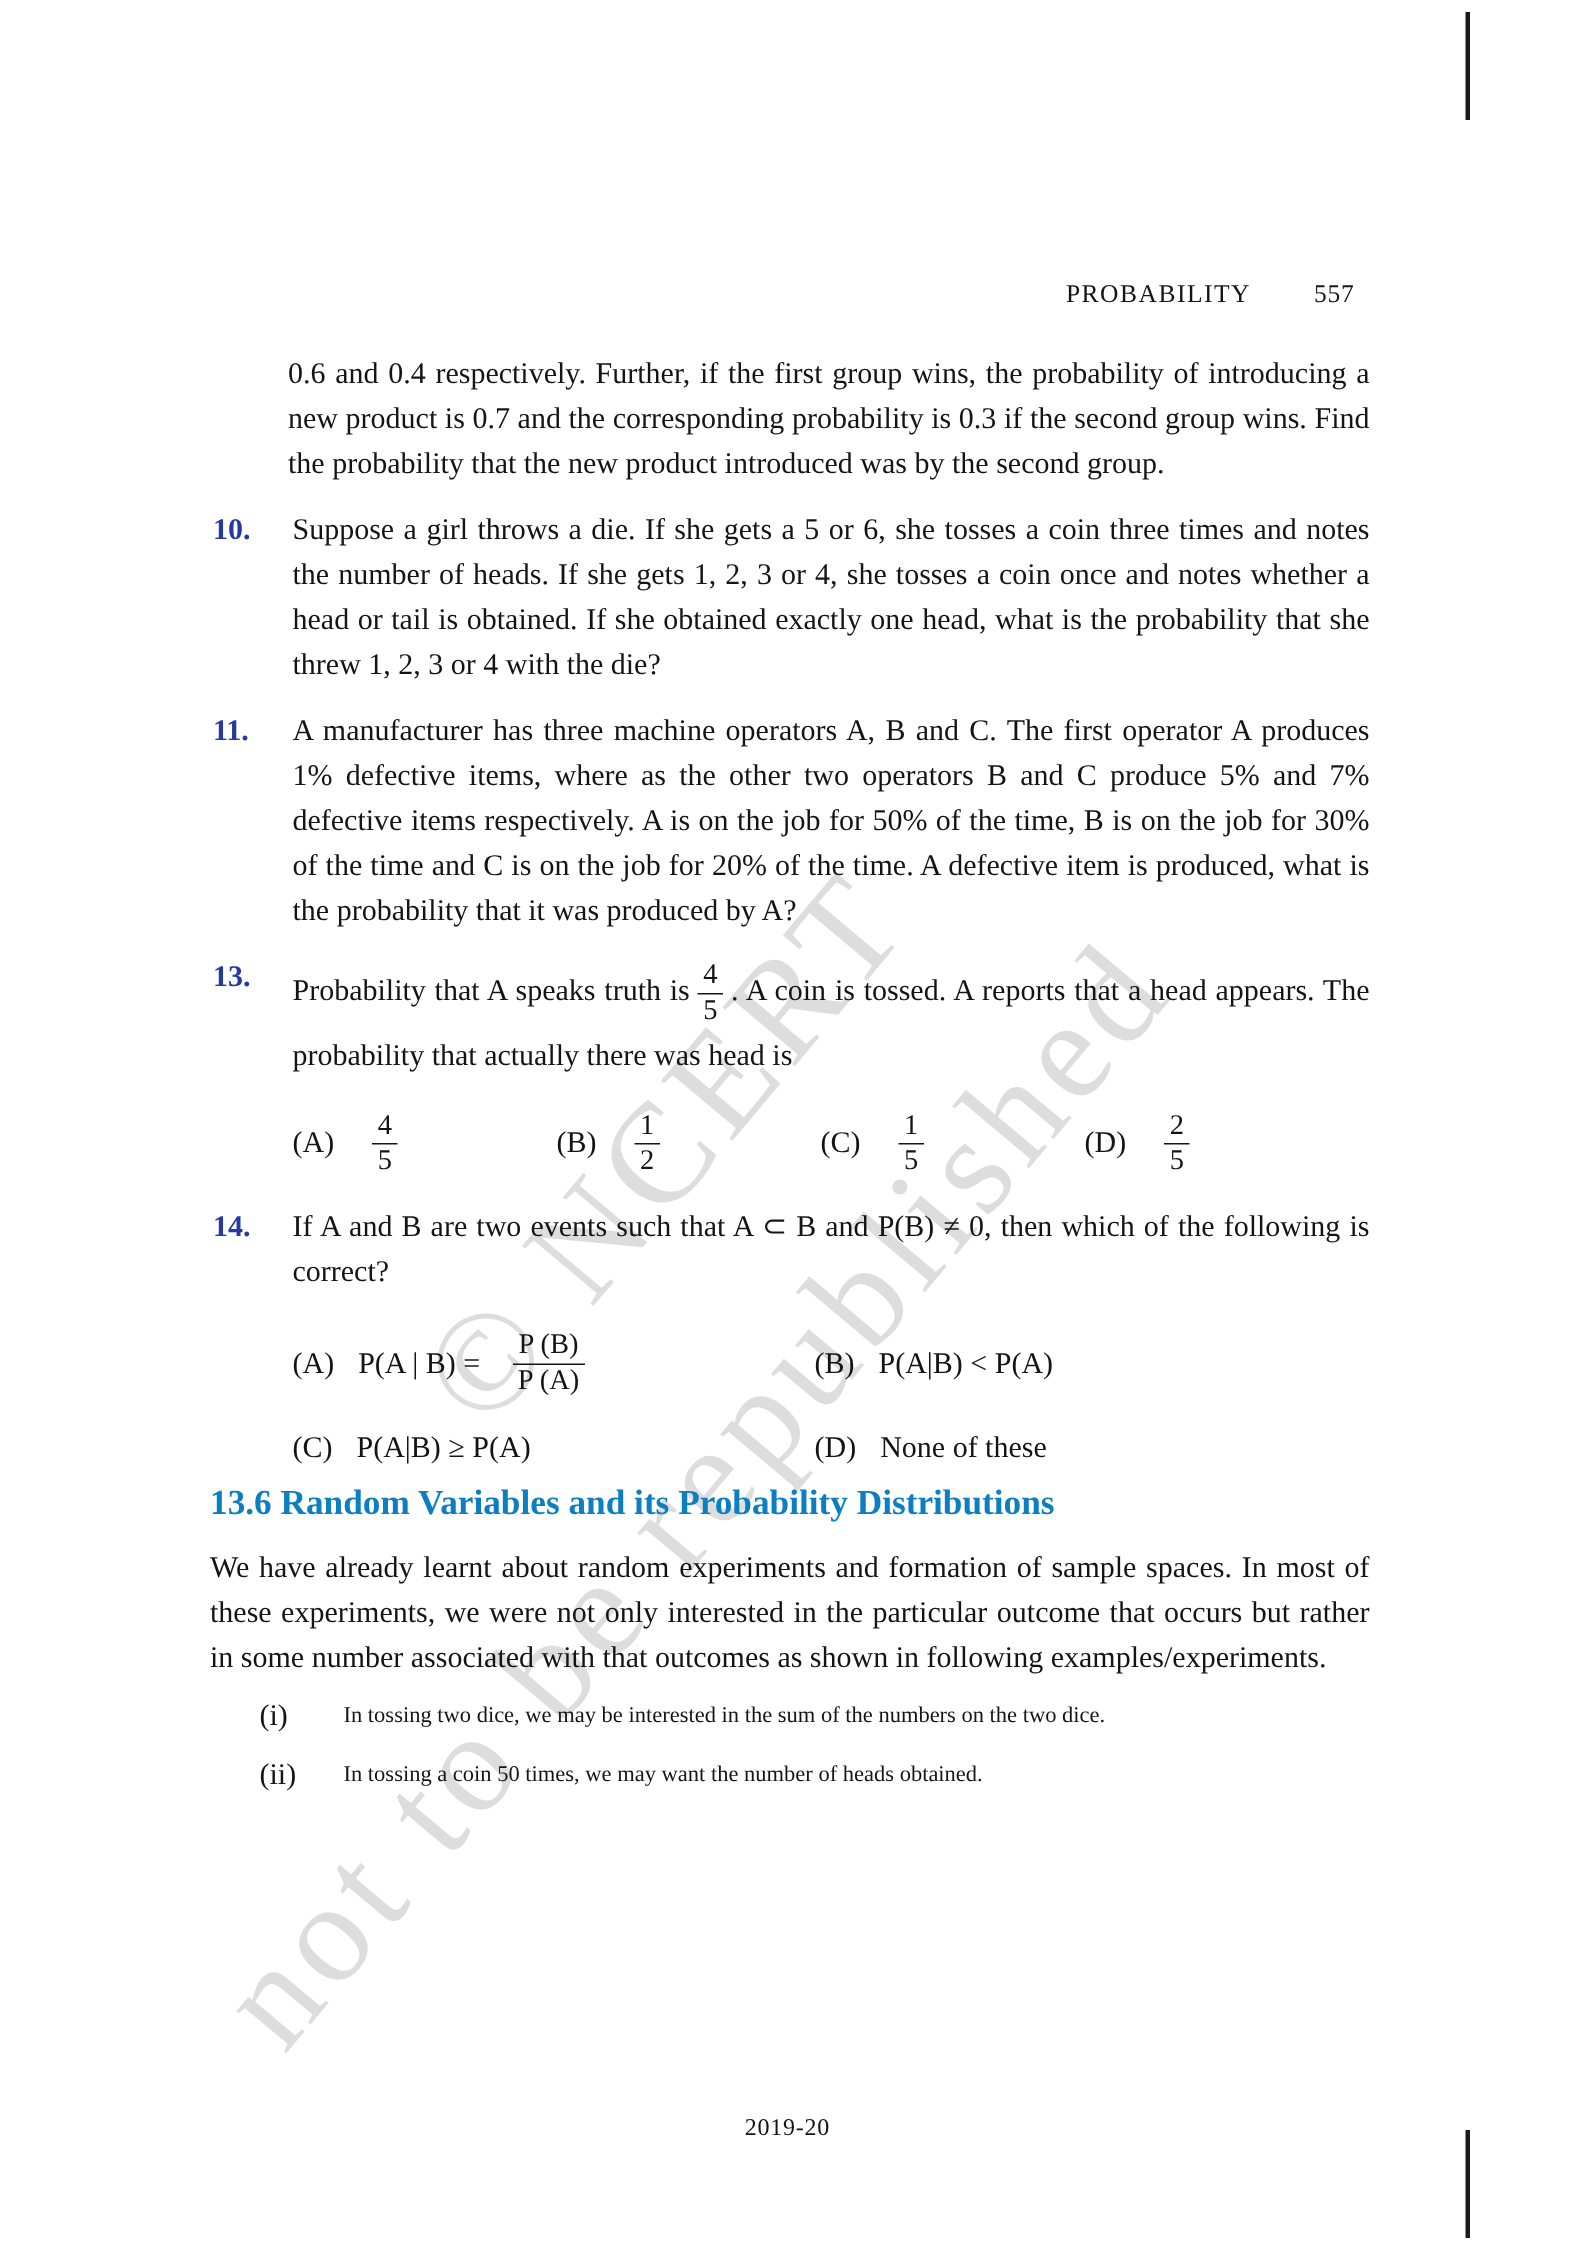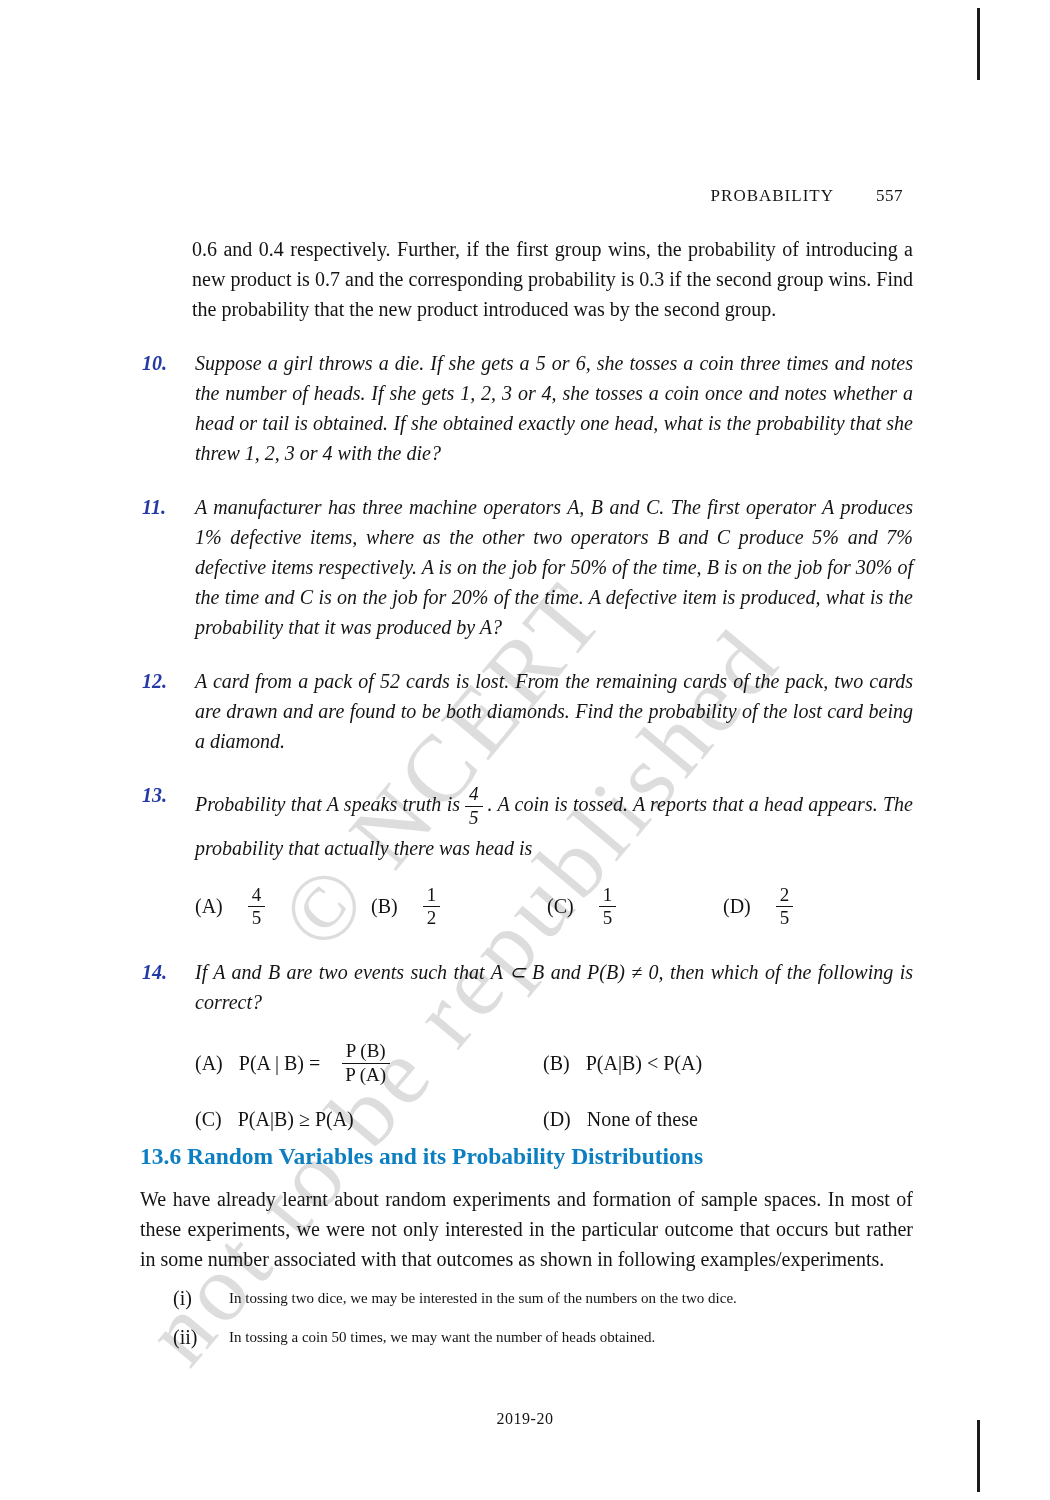--- a/index.html
+++ b/index.html
@@ -23,21 +23,21 @@
   .wm2 { left: 165px; top: 1295px; }
 
   .content { position: absolute; left: 140px; top: 186px; width: 773px; z-index: 2; }
 
   .header-row { text-align: right; font-size: 17px; letter-spacing: 1px; padding-right: 10px; margin-bottom: 28px; }
   .pagenum { margin-left: 42px; letter-spacing: 0.5px; }
 
   .body-text { font-size: 20px; line-height: 30px; text-align: justify; }
   .indented { margin-left: 52px; }
 
-  .item { display: flex; margin-top: 24px; font-style: italic; }
+  .item { display: flex; margin-top: 14px; }
   .item-num { flex: 0 0 55px; color: #2438a6; font-weight: bold; font-size: 20px; line-height: 30px; padding-left: 2px; }
   .item-body { flex: 1; font-size: 20px; line-height: 30px; text-align: justify; }
 
   .frac {
     display: inline-flex; flex-direction: column; align-items: center;
     vertical-align: middle; line-height: 1.2; margin: 3px 5px; font-size: 19px;
   }
   .fnum { border-bottom: 1.5px solid #141414; padding: 0 4px; }
   .fden { padding: 0 4px; }
 
@@ -86,24 +86,20 @@
     <div class="item">
       <div class="item-num">10.</div>
       <div class="item-body">Suppose a girl throws a die. If she gets a 5 or 6, she tosses a coin three times and notes the number of heads. If she gets 1, 2, 3 or 4, she tosses a coin once and notes whether a head or tail is obtained. If she obtained exactly one head, what is the probability that she threw 1, 2, 3 or 4 with the die?</div>
     </div>
 
     <div class="item">
       <div class="item-num">11.</div>
       <div class="item-body">A manufacturer has three machine operators A, B and C. The first operator A produces 1% defective items, where as the other two operators B and C produce 5% and 7% defective items respectively. A is on the job for 50% of the time, B is on the job for 30% of the time and C is on the job for 20% of the time. A defective item is produced, what is the probability that it was produced by A?</div>
     </div>
 
-    <div class="item">
-      <div class="item-num">12.</div>
-      <div class="item-body">A card from a pack of 52 cards is lost. From the remaining cards of the pack, two cards are drawn and are found to be both diamonds. Find the probability of the lost card being a diamond.</div>
-    </div>
 
     <div class="item">
       <div class="item-num">13.</div>
       <div class="item-body">
         <span>Probability that A speaks truth is</span><span class="frac">
             <span class="fnum">4</span>
             <span class="fden">5</span>
           </span><span>. A coin is tossed. A reports that a head appears. The probability that actually there was head is</span>
       </div>
     </div>

